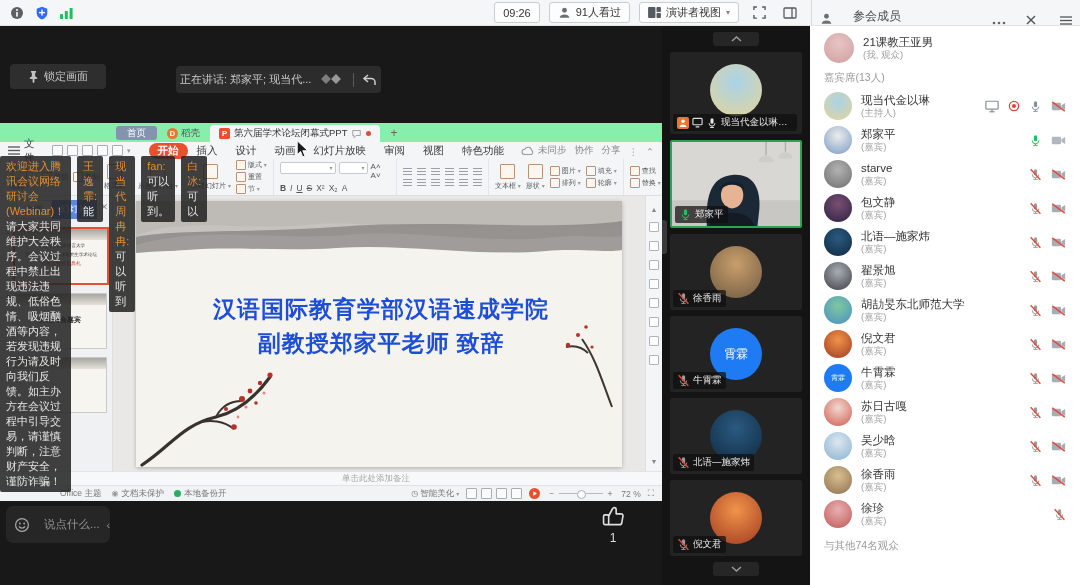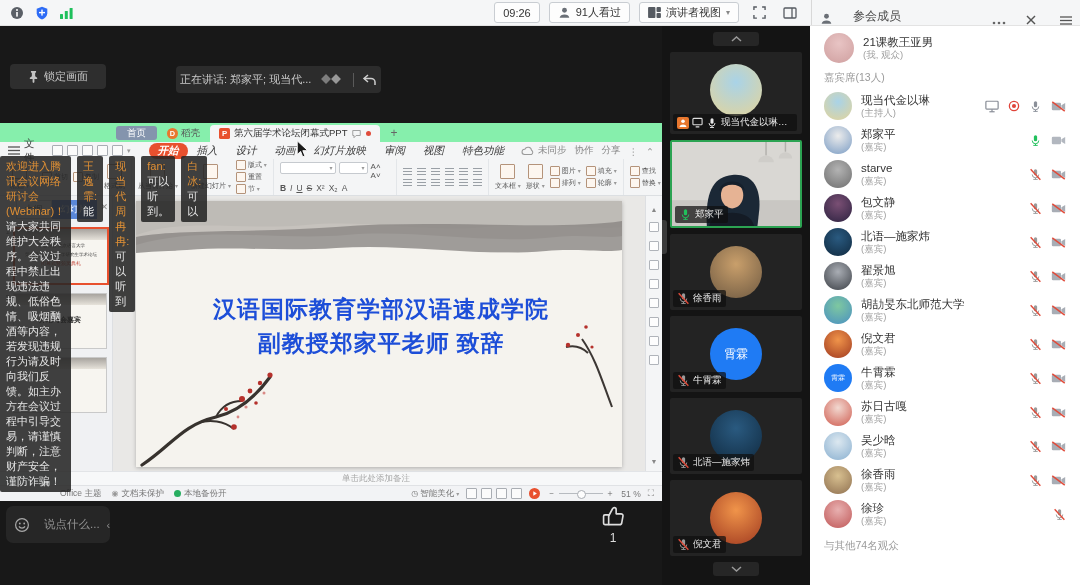--- a/index.html
+++ b/index.html
@@ -30,21 +30,21 @@
   .wps-tabs{height:19px;background:#86efac;display:flex;align-items:flex-end;padding-left:116px;gap:6px;flex:none;}
   .tab-home{height:14px;margin-bottom:2px;display:flex;align-items:center;padding:0 11px;background:#8494ad;color:#fff;font-size:9.5px;border-radius:3px;}
   .tab-docer{height:14px;margin-bottom:2px;display:flex;align-items:center;gap:3px;font-size:9.5px;color:#555;padding:0 4px;}
   .tab-doc{height:17px;display:flex;align-items:center;gap:4px;background:#f4f5f6;border-radius:4px 4px 0 0;padding:0 9px;font-size:9.5px;color:#333;}
   .tab-doc .reddot{width:5px;height:5px;border-radius:50%;background:#e04b3a;}
   .tab-add{font-size:12px;color:#666;margin-bottom:2px;padding:0 4px;}
   .wps-menu{height:17px;display:flex;align-items:center;font-size:10.5px;color:#3a3a3a;padding:0 8px;gap:8px;flex:none;position:relative;}
   .wm-file{display:flex;align-items:center;gap:4px;margin-right:8px;}
   .mini-ic{width:9px;height:9px;border:1px solid #a9adb3;border-radius:1px;background:#fbfbfb;display:inline-block;}
   .wm-ics{display:flex;gap:4px;align-items:center;margin-right:10px;}
-  .wm-item{padding:1px 9px;white-space:nowrap;font-style:italic;}
+  .wm-item{padding:1px 9px;white-space:nowrap;}
   .wm-item.sel{background:#e8502e;color:#fff;border-radius:9px;font-weight:bold;}
   .wm-right{margin-left:auto;display:flex;align-items:flex-end;gap:8px;color:#888;font-size:9.5px;white-space:nowrap;}
   .wps-tools{height:36px;border-bottom:1px solid #dcdfe2;display:flex;align-items:stretch;padding:0 4px;flex:none;overflow:hidden;}
   .tgroup{display:flex;align-items:center;gap:5px;padding:0 6px;border-right:1px solid #e3e6e9;}
   .titem{display:flex;align-items:center;gap:2px;font-size:7px;color:#555;white-space:nowrap;}
   .titem .tico{width:8px;height:8px;border:1px solid #b4937a;border-radius:1px;background:#fdf6ef;flex:none;}
   .titem.big{flex-direction:column;gap:2px;}
   .titem.big .tico{width:13px;height:13px;}
   .tcol{display:flex;flex-direction:column;gap:2px;justify-content:center;}
   .dd{color:#999;font-size:6px;}
@@ -569,21 +569,21 @@
                   <path d="M4.7 3.6v4.8L8.6 6Z" fill="#fff"></path>
                 </svg>
               </span>
             <span class="slider">
               <span>－</span>
               <span class="track">
                   <span class="knob"></span>
                 </span>
               <span>＋</span>
             </span>
-            <span>51 %</span>
+            <span>72 %</span>
             <span style="font-size:9px;color:#888;">⛶</span>
           </span>
         </div>
       </div>
 
       <span class="cursor i">
           <svg width="13" height="19" viewBox="0 0 12 18">
             <path d="M1 .8v13l3.2-3 2 5.2 2.1-.9-2-5H11Z" fill="#1a1a1a" stroke="#fff" stroke-width=".9"></path>
           </svg>
         </span>

